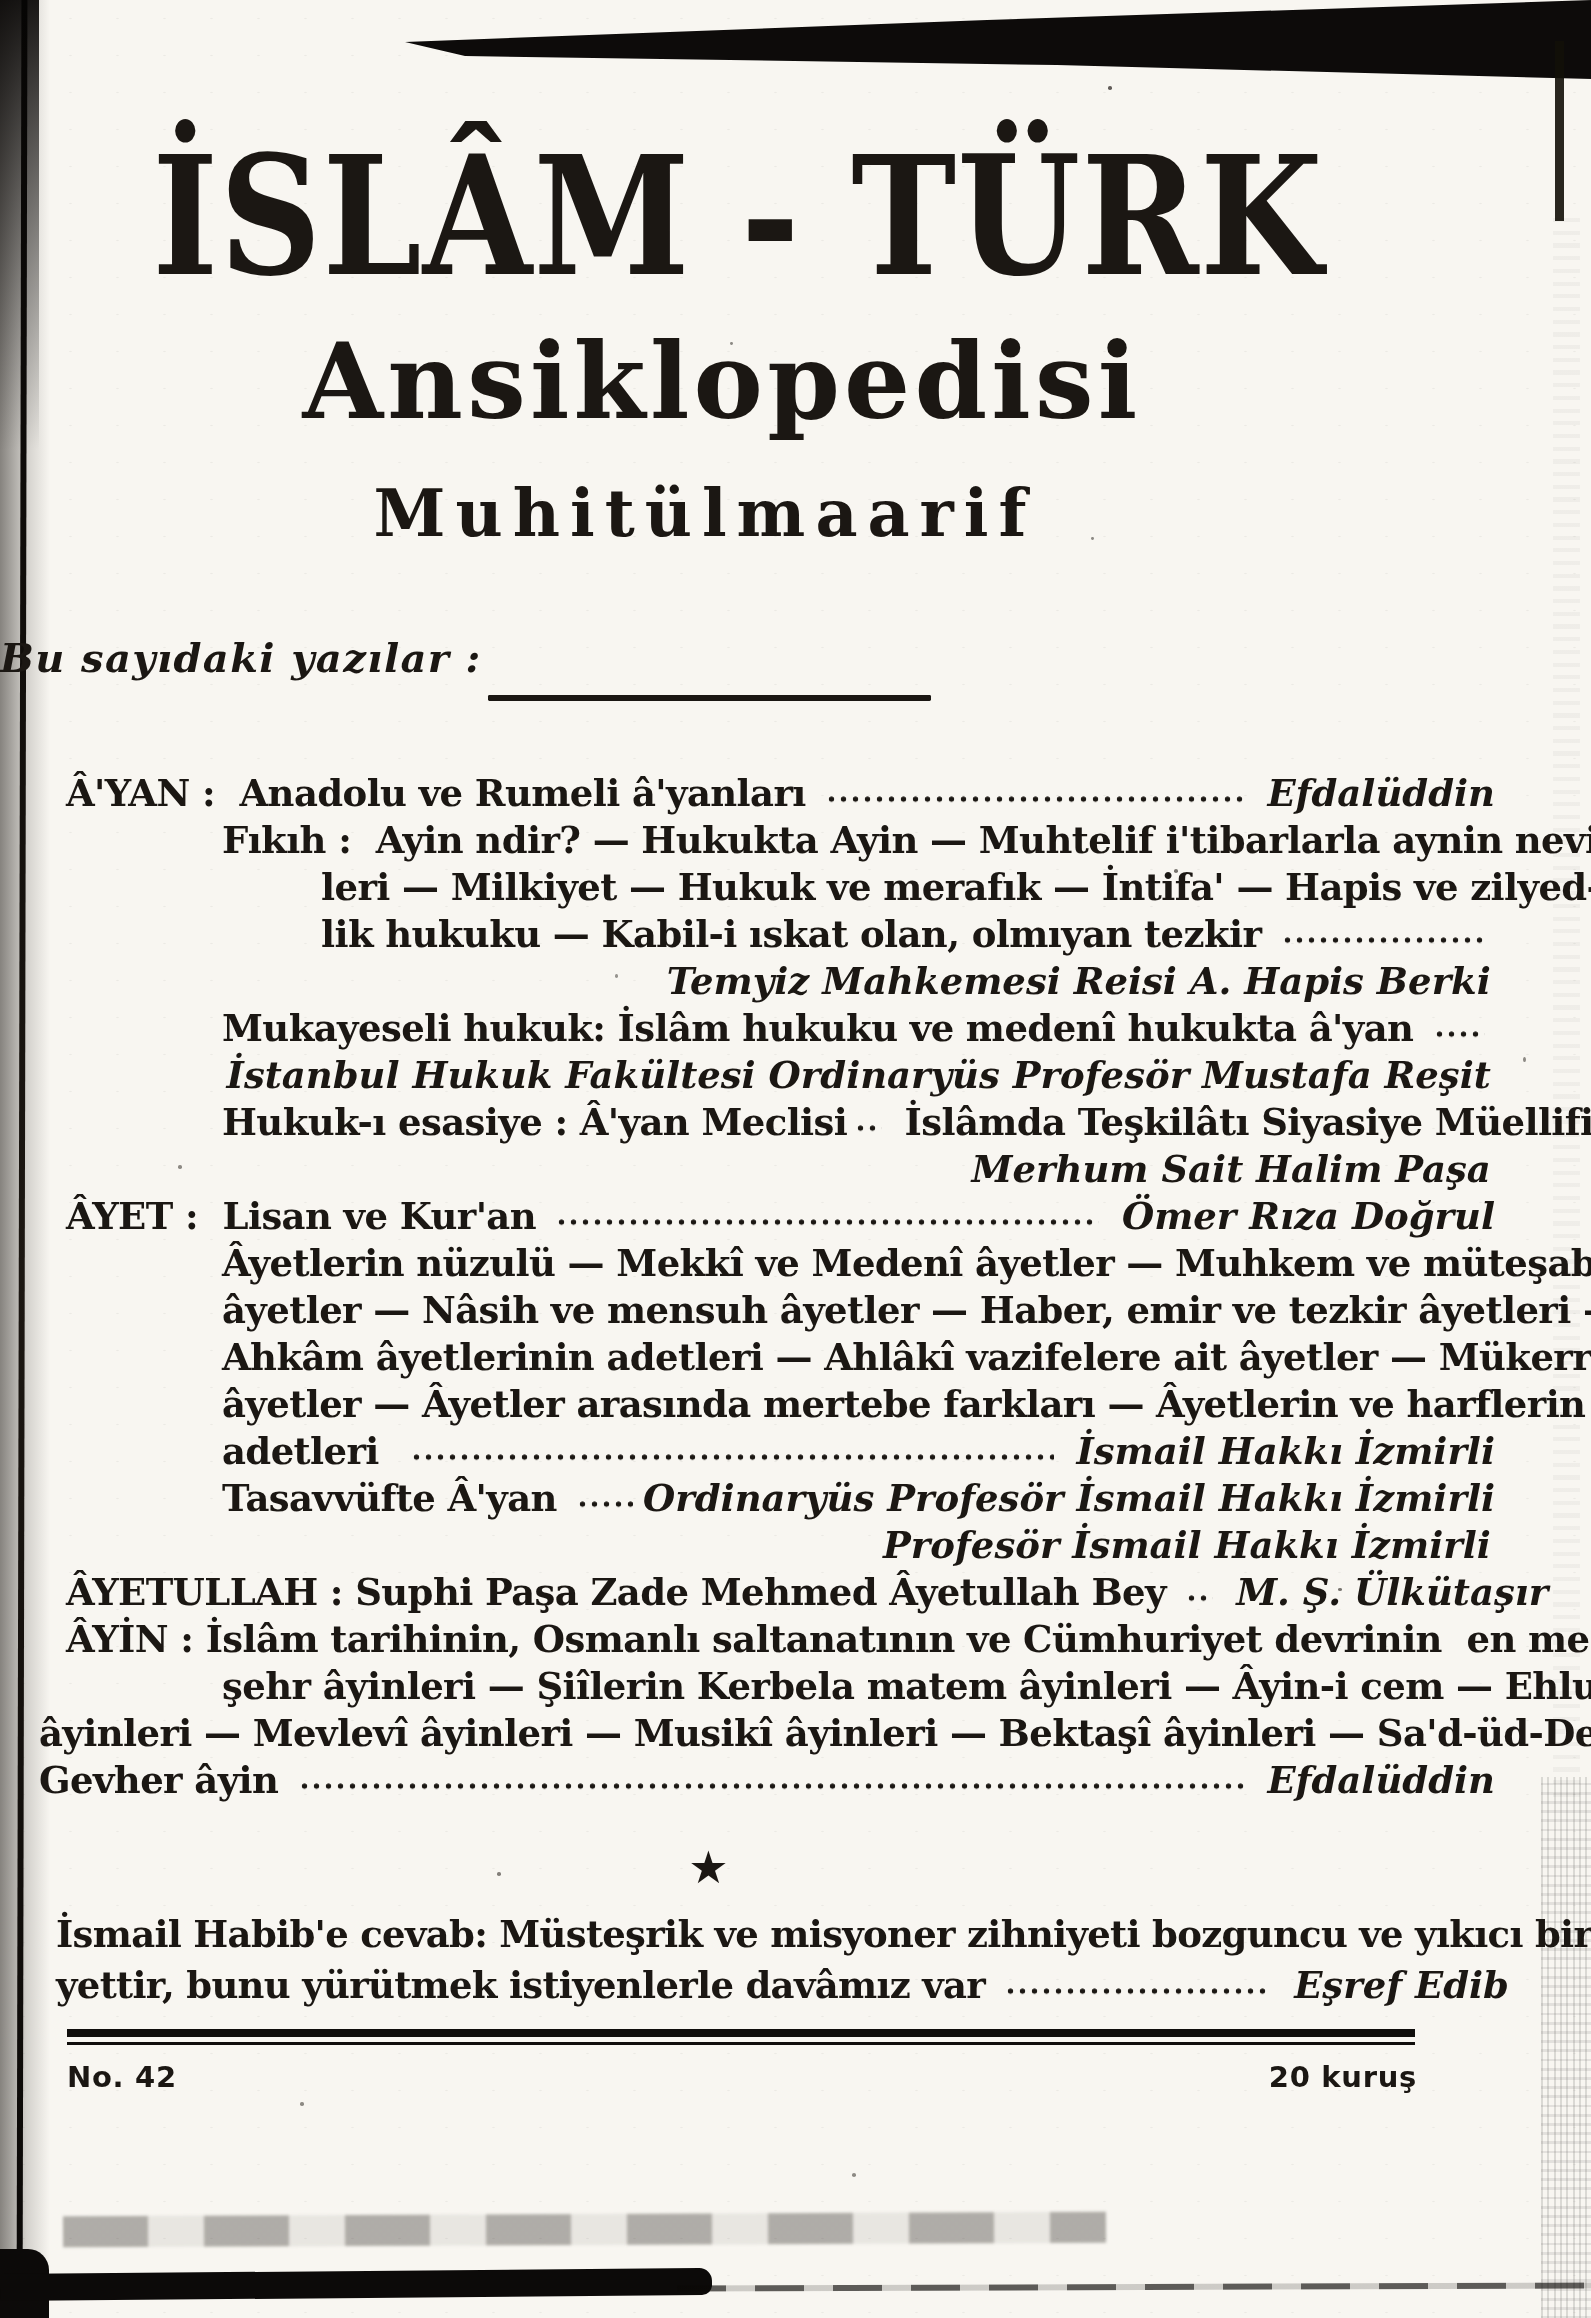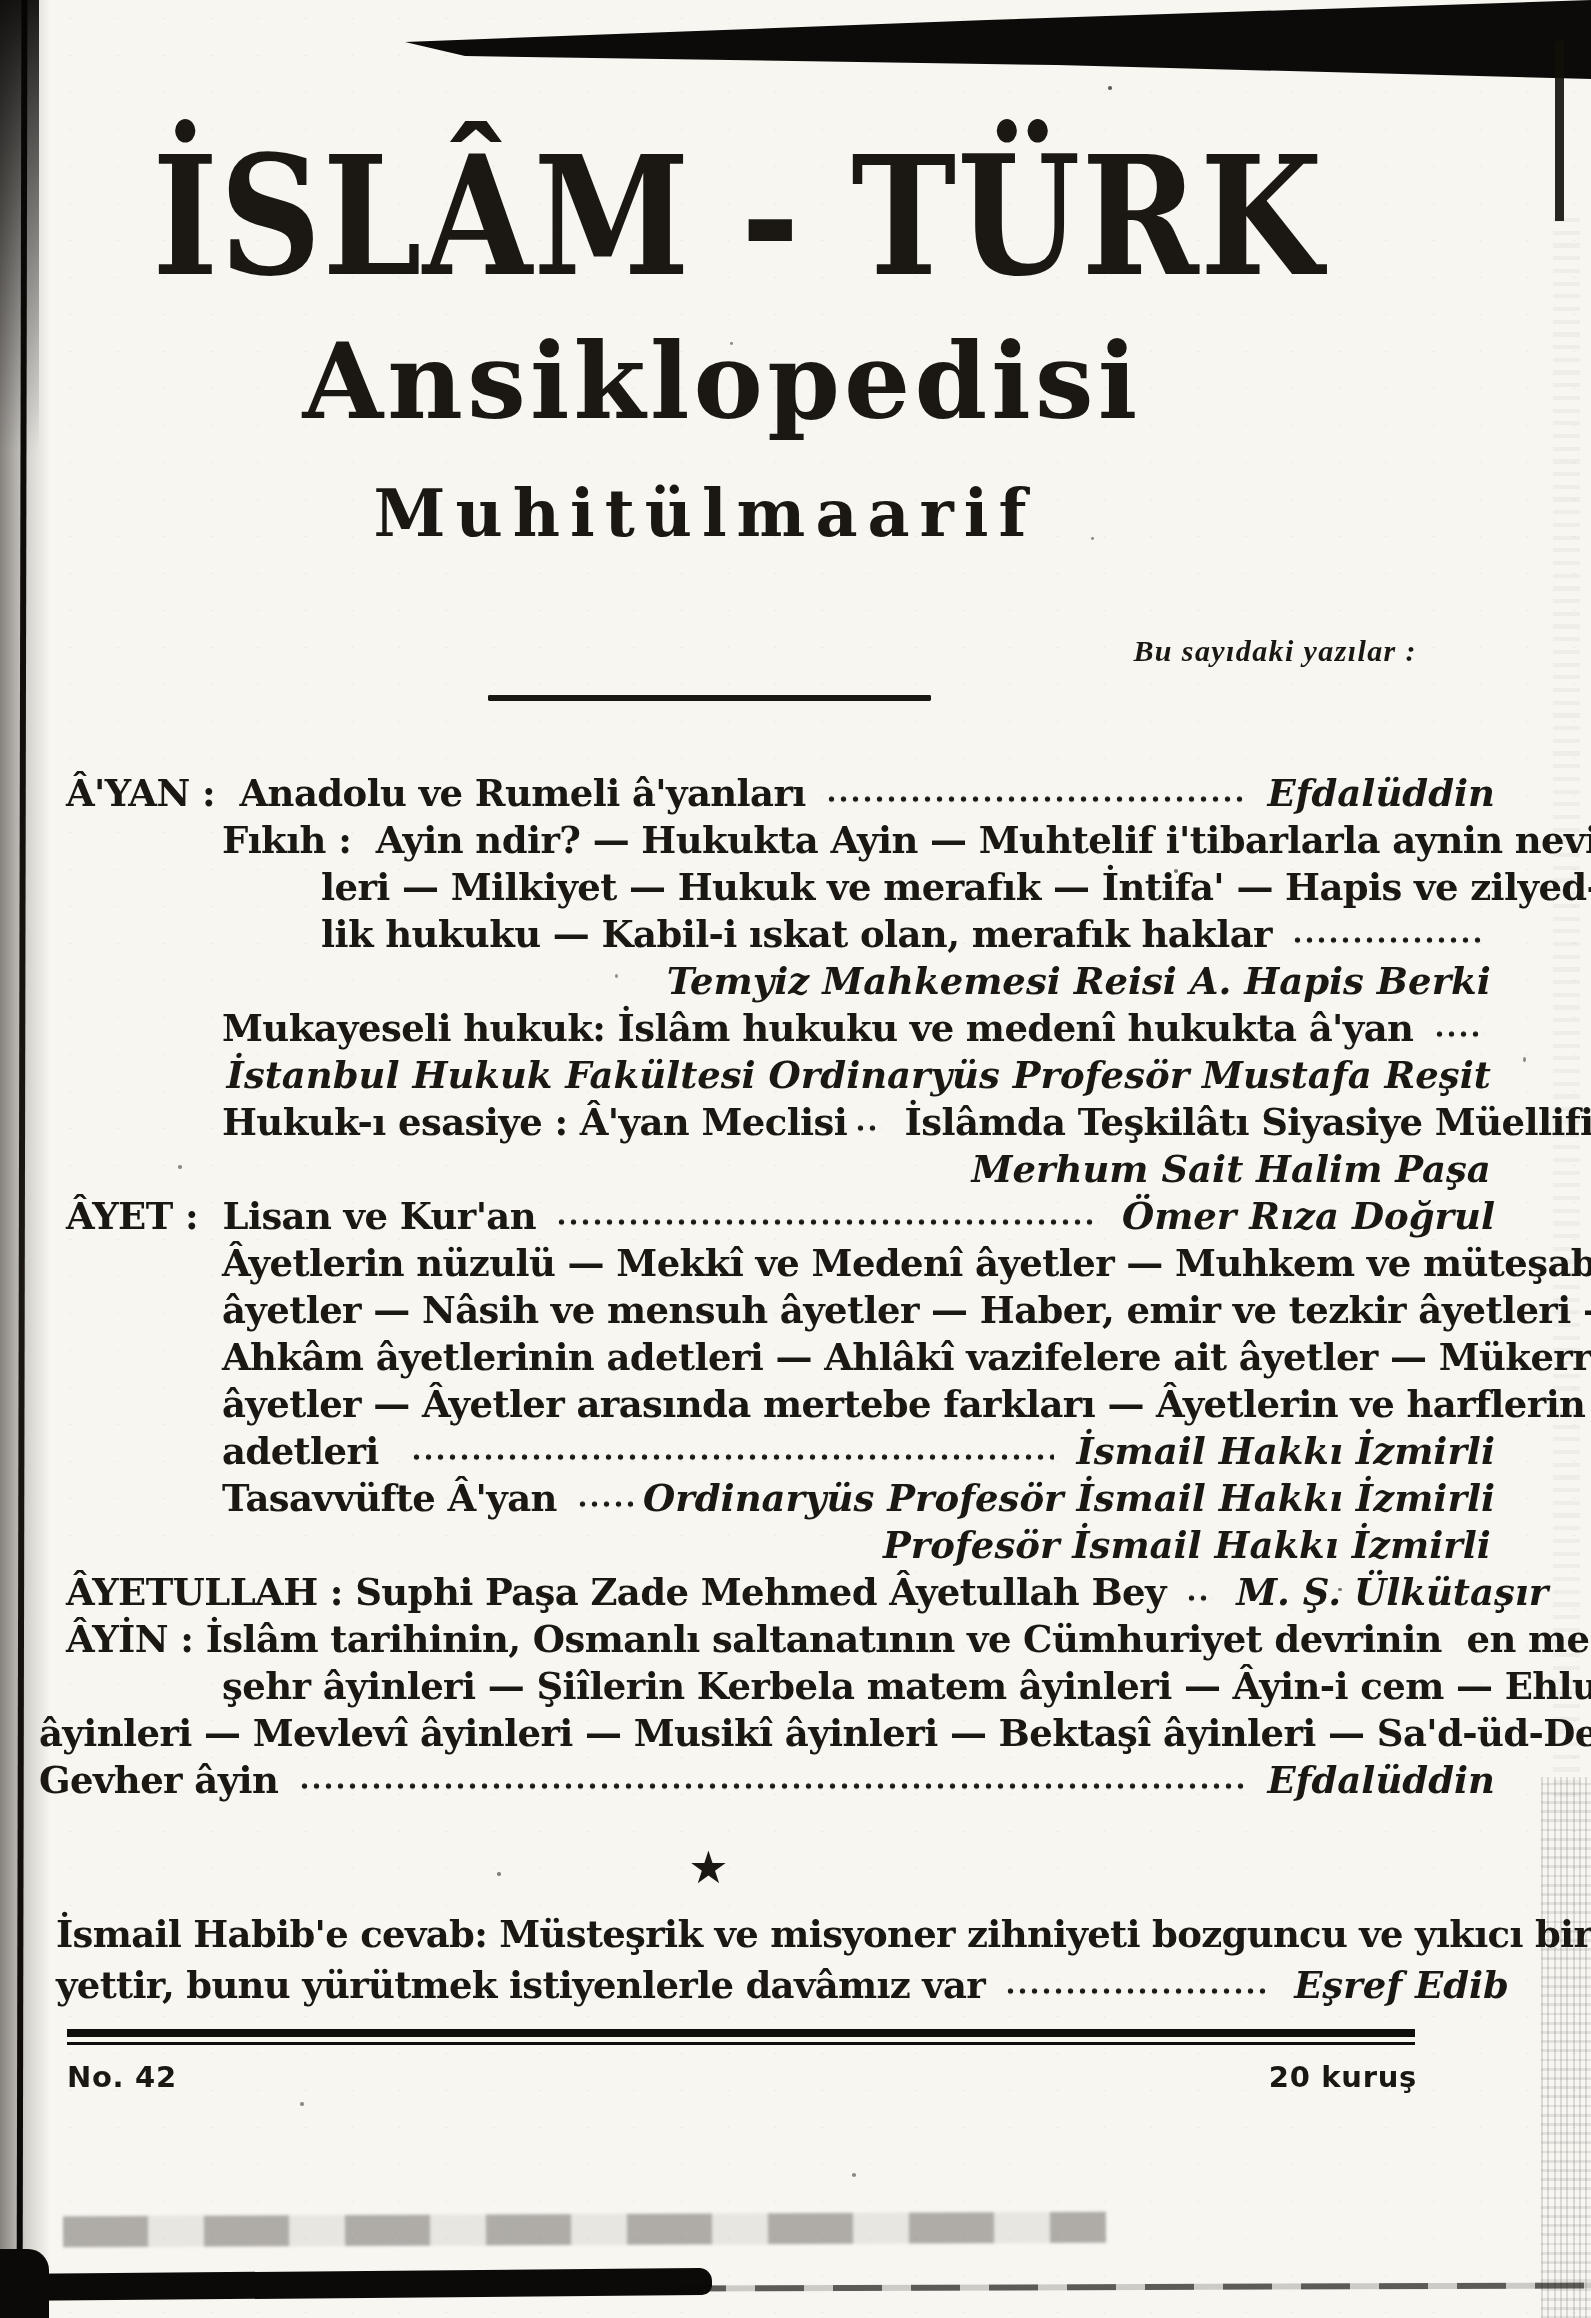--- a/index.html
+++ b/index.html
@@ -44,22 +44,22 @@
   
   .mast-title{left:-58px;top:135px;width:1592px;text-align:center;
     font-size:164px;font-weight:700;letter-spacing:1.4px;line-height:1;
     transform:scaleX(.86);transform-origin:center top;white-space:nowrap;}
   .mast-subtitle{left:-74px;top:330px;width:1592px;text-align:center;
     font-size:104px;font-weight:700;letter-spacing:4.2px;line-height:1;white-space:nowrap;}
   .mast-edition{left:-91px;top:481px;width:1592px;text-align:center;
     font-size:65px;font-weight:700;letter-spacing:10px;line-height:1;white-space:nowrap;}
 
   
-  .contents-header{left:0;top:634px;width:1417px;text-align:right;
-    font-size:30px;font-style:italic;font-weight:700;letter-spacing:1.4px;font-family:Liberation Serif, serif;}
+  .contents-header{left:0;top:634px;width:1417px;text-align:left;
+    font-size:40px;font-style:italic;font-weight:700;letter-spacing:1.4px;}
   .ch-underline{left:488px;top:695px;width:443px;height:5.6px;background:var(--ink);border-radius:1.4px;}
 
   
   .toc{left:0;top:770px;width:1495px;}
   .closing{left:0;top:1909px;width:1509px;}
   .line{display:flex;align-items:baseline;height:47px;line-height:47px;
     font-size:37px;font-weight:700;letter-spacing:-0.6px;white-space:pre;}
   .closing .line{height:51px;line-height:51px;letter-spacing:-0.7px;}
   .ind-l0{padding-left:66px;}
   .ind-l1{padding-left:222px;}
@@ -115,21 +115,21 @@
   <div class="abs mast-edition">Muhitülmaarif</div>
 </header>
 
 <div class="abs contents-header">Bu sayıdaki yazılar :</div>
 <div class="abs ch-underline"></div>
 
 <main class="abs toc" id="toc">
     <div class="line ind-l0"><span class="seg">Â'YAN :  Anadolu ve Rumeli â'yanları </span><span class="leader"></span><span class="seg i"> Efdalüddin</span></div>
     <div class="line ind-l1"><span class="seg">Fıkıh :  Ayin ndir? — Hukukta Ayin — Muhtelif i'tibarlarla aynin nevi'-</span></div>
     <div class="line ind-l2"><span class="seg">leri — Milkiyet — Hukuk ve merafık — İntifa' — Hapis ve zilyed-</span></div>
-    <div class="line ind-l2"><span class="seg">lik hukuku — Kabil-i ıskat olan, merafık haklar </span><span class="leader"></span></div>
+    <div class="line ind-l2"><span class="seg">lik hukuku — Kabil-i ıskat olan, olmıyan tezkir </span><span class="leader"></span></div>
     <div class="line align-right"><span class="seg i">Temyiz Mahkemesi Reisi A. Hapis Berki</span></div>
     <div class="line ind-l1"><span class="seg">Mukayeseli hukuk: İslâm hukuku ve medenî hukukta â'yan </span><span class="leader"></span></div>
     <div class="line align-right"><span class="seg i">İstanbul Hukuk Fakültesi Ordinaryüs Profesör Mustafa Reşit</span></div>
     <div class="line ind-l1"><span class="seg">Hukuk-ı esasiye : Â'yan Meclisi</span><span class="leader"></span><span class="seg"> İslâmda Teşkilâtı Siyasiye Müellifi</span></div>
     <div class="line align-right"><span class="seg i">Merhum Sait Halim Paşa</span></div>
     <div class="line ind-l0"><span class="seg">ÂYET :  Lisan ve Kur'an </span><span class="leader"></span><span class="seg i"> Ömer Rıza Doğrul</span></div>
     <div class="line ind-l1"><span class="seg">Âyetlerin nüzulü — Mekkî ve Medenî âyetler — Muhkem ve müteşabih</span></div>
     <div class="line ind-l1"><span class="seg">âyetler — Nâsih ve mensuh âyetler — Haber, emir ve tezkir âyetleri —</span></div>
     <div class="line ind-l1"><span class="seg">Ahkâm âyetlerinin adetleri — Ahlâkî vazifelere ait âyetler — Mükerrer</span></div>
     <div class="line ind-l1"><span class="seg">âyetler — Âyetler arasında mertebe farkları — Âyetlerin ve harflerin</span></div>

